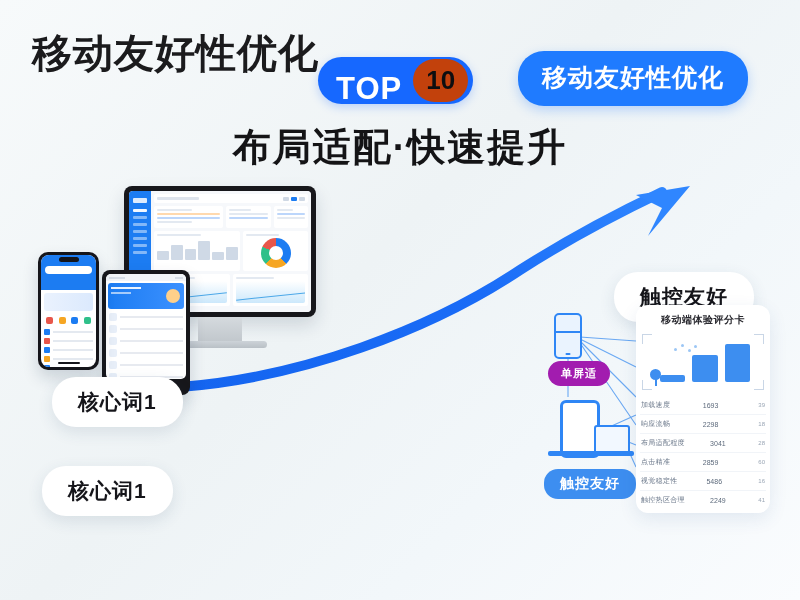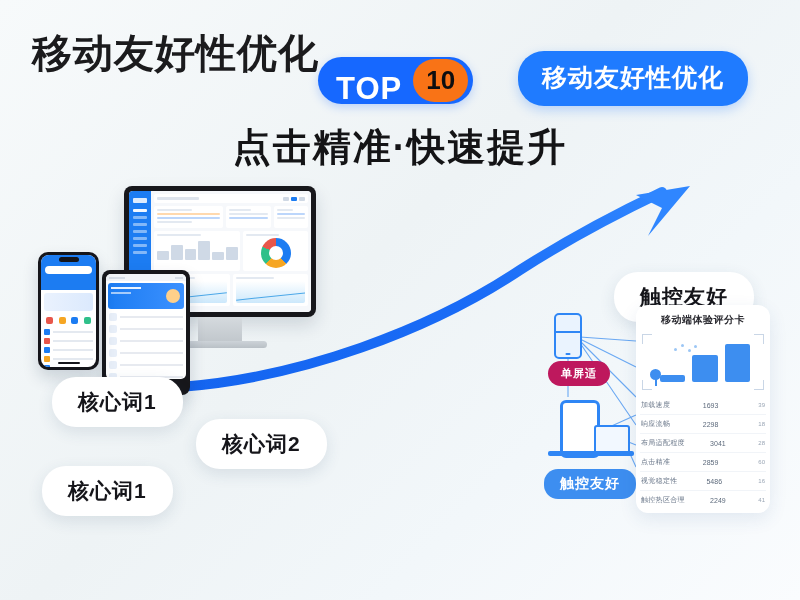--- a/index.html
+++ b/index.html
@@ -22,21 +22,21 @@
     height:47px;display:flex;align-items:center;
     background:#1668ff;border-radius:26px;
     padding:0 5px 0 18px;
     box-shadow:0 3px 10px rgba(22,104,255,.25);
   }
   .top-badge .tb-word{
     color:#ffffff;font-size:31px;font-weight:bold;
     letter-spacing:1px;line-height:1;padding-right:11px;margin-top:16px;
   }
   .top-badge .tb-num{
-    background:#f97316;color:#0e0e10;
+    background:#c2410c;color:#0e0e10;
     font-size:26px;font-weight:bold;line-height:1;
     border-radius:22px;padding:8px 13px 9px;
   }
   .hdr-pill{
     position:absolute;left:518px;top:51px;
     background:#1f7bff;color:#fff;
     font-size:25px;font-weight:bold;letter-spacing:1px;
     padding:10px 24px 12px;border-radius:26px;
     box-shadow:0 4px 12px rgba(31,123,255,.28);
     white-space:nowrap;
@@ -171,21 +171,21 @@
   .dev-big::after{content:"";position:absolute;left:50%;transform:translateX(-50%);bottom:2px;
     width:8px;height:2.5px;background:#2f86f5;border-radius:2px;}
   .dev-lap{
     position:absolute;left:54px;top:120px;width:32px;height:25px;
     border:2.5px solid #2f86f5;border-radius:3px;background:#f2f8ff;
   }
   .dev-lap-base{
     position:absolute;left:8px;top:146px;width:86px;height:5px;border-radius:2px;background:#2f86f5;
   }
   .pill-blue{
-    position:absolute;background:#be185d;color:#ffffff;
+    position:absolute;background:#a21caf;color:#ffffff;
     border-radius:14px;font-size:11px;font-weight:bold;
     padding:5px 13px;white-space:nowrap;letter-spacing:1px;
   }
   .pill-blue.dark{background:#3d8ef0;font-size:14px;padding:6px 16px;}
   .pb1{left:8px;top:56px;}
   .pb2{left:4px;top:164px;}
 
   .card{
     position:absolute;left:96px;top:0;width:134px;height:208px;
     background:#ffffff;border-radius:12px;
@@ -232,21 +232,21 @@
 
   <div class="hdr-title">移动友好性优化</div>
 
   <div class="top-badge">
     <span class="tb-word">TOP</span>
     <span class="tb-num">10</span>
   </div>
 
   <div class="hdr-pill">移动友好性优化</div>
 
-  <div class="hdr-sub">点击精准·快速提升</div>
+  <div class="hdr-sub">布局适配·快速提升</div>
 
   <svg class="arrow-svg" viewBox="0 0 800 300">
     <defs>
       <linearGradient id="agrad" x1="0" y1="1" x2="1" y2="0">
         <stop offset="0%" stop-color="#1565f0"></stop>
         <stop offset="55%" stop-color="#1a6cf7"></stop>
         <stop offset="100%" stop-color="#2f86ff"></stop>
       </linearGradient>
     </defs>
     <path d="M180 237 C 300 228, 430 180, 520 120 C 570 88, 620 62, 662 42" stroke="url(#agrad)" stroke-width="10" fill="none" stroke-linecap="round"></path>
@@ -405,21 +405,20 @@
             </div>
 
         </div>
         <div class="ph-bar"></div>
       </div>
     </div>
 
   </div>
 
   <div class="kw kw1">核心词1</div>
-  <div class="kw kw2">核心词2</div>
   <div class="kw kw3">核心词1</div>
   <div class="kw kw-touch">触控友好</div>
 
   <div class="cluster">
     <svg class="cl-svg" viewBox="0 0 230 210">
       <g stroke="#3d8ef0" stroke-width="1.1" fill="none" opacity=".75">
         <path d="M40 32 L96 36"></path>
         <path d="M40 34 L96 62"></path>
         <path d="M40 36 L96 92"></path>
         <path d="M40 38 L96 120"></path>

